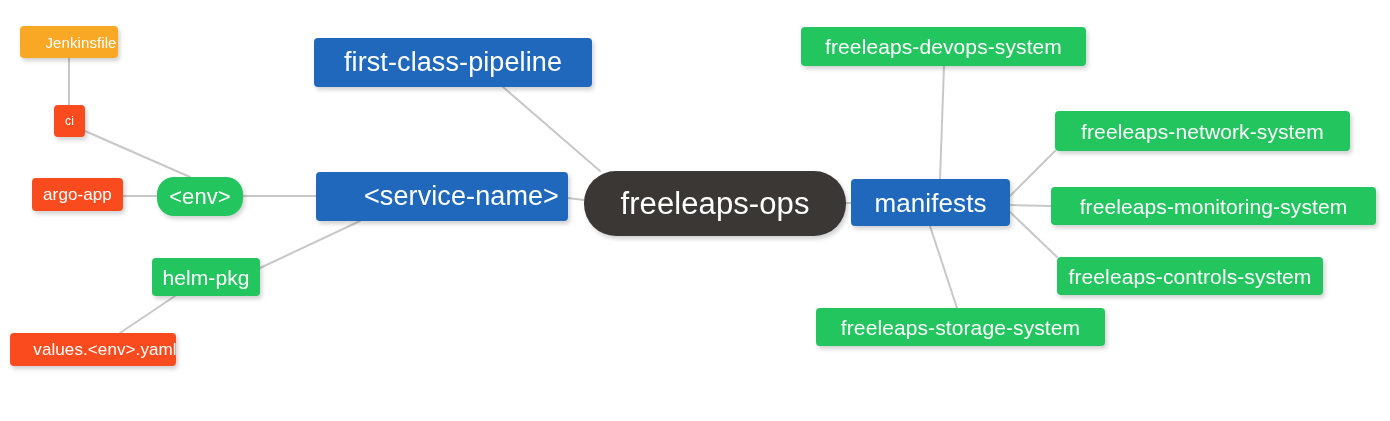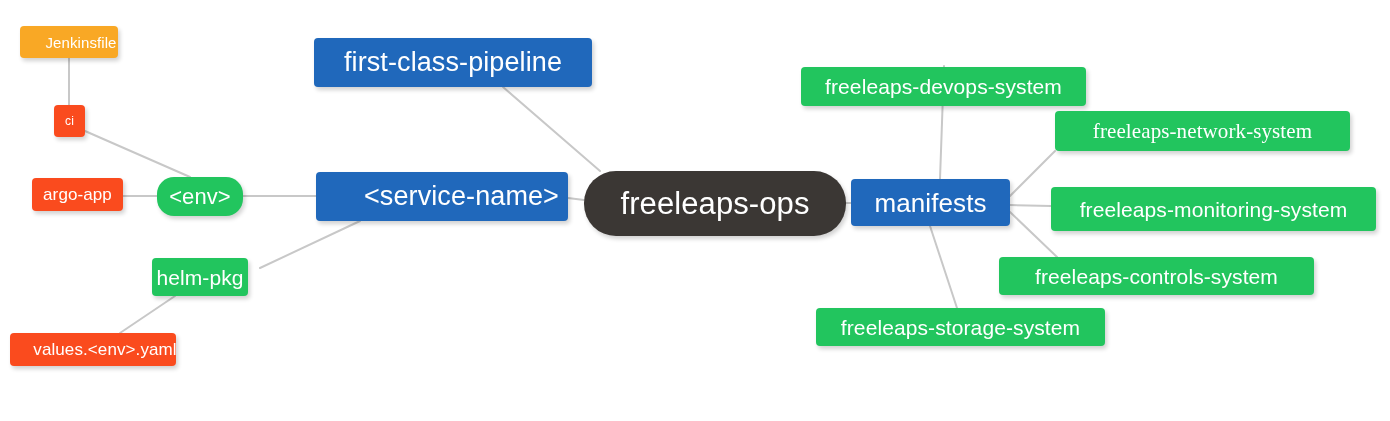--- a/index.html
+++ b/index.html
@@ -71,44 +71,44 @@
       </div>
       <div class="node" style="left: 314px; top: 38px; width: 278px; height: 49px; background: rgb(32, 104, 187); font-size: 27px;">
         <span class="node-label">first-class-pipeline</span>
       </div>
       <div class="node" style="left: 851px; top: 179px; width: 159px; height: 47px; background: rgb(32, 104, 187); font-size: 26px;">
         <span class="node-label">manifests</span>
       </div>
       <div class="node" style="left: 157px; top: 177px; width: 86px; height: 39px; background: rgb(34, 197, 94); font-size: 22px; border-radius: 17px;">
         <span class="node-label">&lt;env&gt;</span>
       </div>
-      <div class="node" style="left: 152px; top: 258px; width: 96px; height: 38px; background: rgb(34, 197, 94); font-size: 21px;">
+      <div class="node" style="left: 152px; top: 258px; width: 108px; height: 38px; background: rgb(34, 197, 94); font-size: 21px;">
         <span class="node-label">helm-pkg</span>
       </div>
       <div class="node" style="left: 20px; top: 26px; width: 98px; height: 32px; background: rgb(249, 168, 37); font-size: 15px; padding-left: 24px;">
         <span class="node-label">Jenkinsfile</span>
       </div>
       <div class="node" style="left: 54px; top: 105px; width: 31px; height: 32px; background: rgb(250, 75, 30); font-size: 12px;">
         <span class="node-label">ci</span>
       </div>
       <div class="node" style="left: 32px; top: 178px; width: 91px; height: 33px; background: rgb(250, 75, 30); font-size: 17px;">
         <span class="node-label">argo-app</span>
       </div>
       <div class="node" style="left: 10px; top: 333px; width: 166px; height: 33px; background: rgb(250, 75, 30); font-size: 17px; padding-left: 24px;">
         <span class="node-label">values.&lt;env&gt;.yaml</span>
       </div>
-      <div class="node" style="left: 801px; top: 27px; width: 285px; height: 39px; background: rgb(34, 197, 94); font-size: 21px; margin-top: 40px;">
+      <div class="node" style="left: 801px; top: 27px; width: 285px; height: 39px; background: rgb(34, 197, 94); font-size: 21px;">
         <span class="node-label">freeleaps-devops-system</span>
       </div>
-      <div class="node" style="left: 1055px; top: 111px; width: 295px; height: 40px; background: rgb(34, 197, 94); font-size: 21px; font-family: Liberation Serif, serif;">
+      <div class="node" style="left: 1055px; top: 111px; width: 295px; height: 40px; background: rgb(34, 197, 94); font-size: 21px;">
         <span class="node-label">freeleaps-network-system</span>
       </div>
-      <div class="node" style="left: 1051px; top: 187px; width: 325px; height: 44px; background: rgb(34, 197, 94); font-size: 21px;">
+      <div class="node" style="left: 1051px; top: 187px; width: 325px; height: 38px; background: rgb(34, 197, 94); font-size: 21px;">
         <span class="node-label">freeleaps-monitoring-system</span>
       </div>
-      <div class="node" style="left: 999px; top: 257px; width: 315px; height: 38px; background: rgb(34, 197, 94); font-size: 21px; text-align: center;">
+      <div class="node" style="left: 1057px; top: 257px; width: 266px; height: 38px; background: rgb(34, 197, 94); font-size: 21px; text-align: center;">
         <span class="node-label">freeleaps-controls-system</span>
       </div>
       <div class="node" style="left: 816px; top: 308px; width: 289px; height: 38px; background: rgb(34, 197, 94); font-size: 21px;">
         <span class="node-label">freeleaps-storage-system</span>
       </div>
     </div>
 </div>
 
 </body></html>

